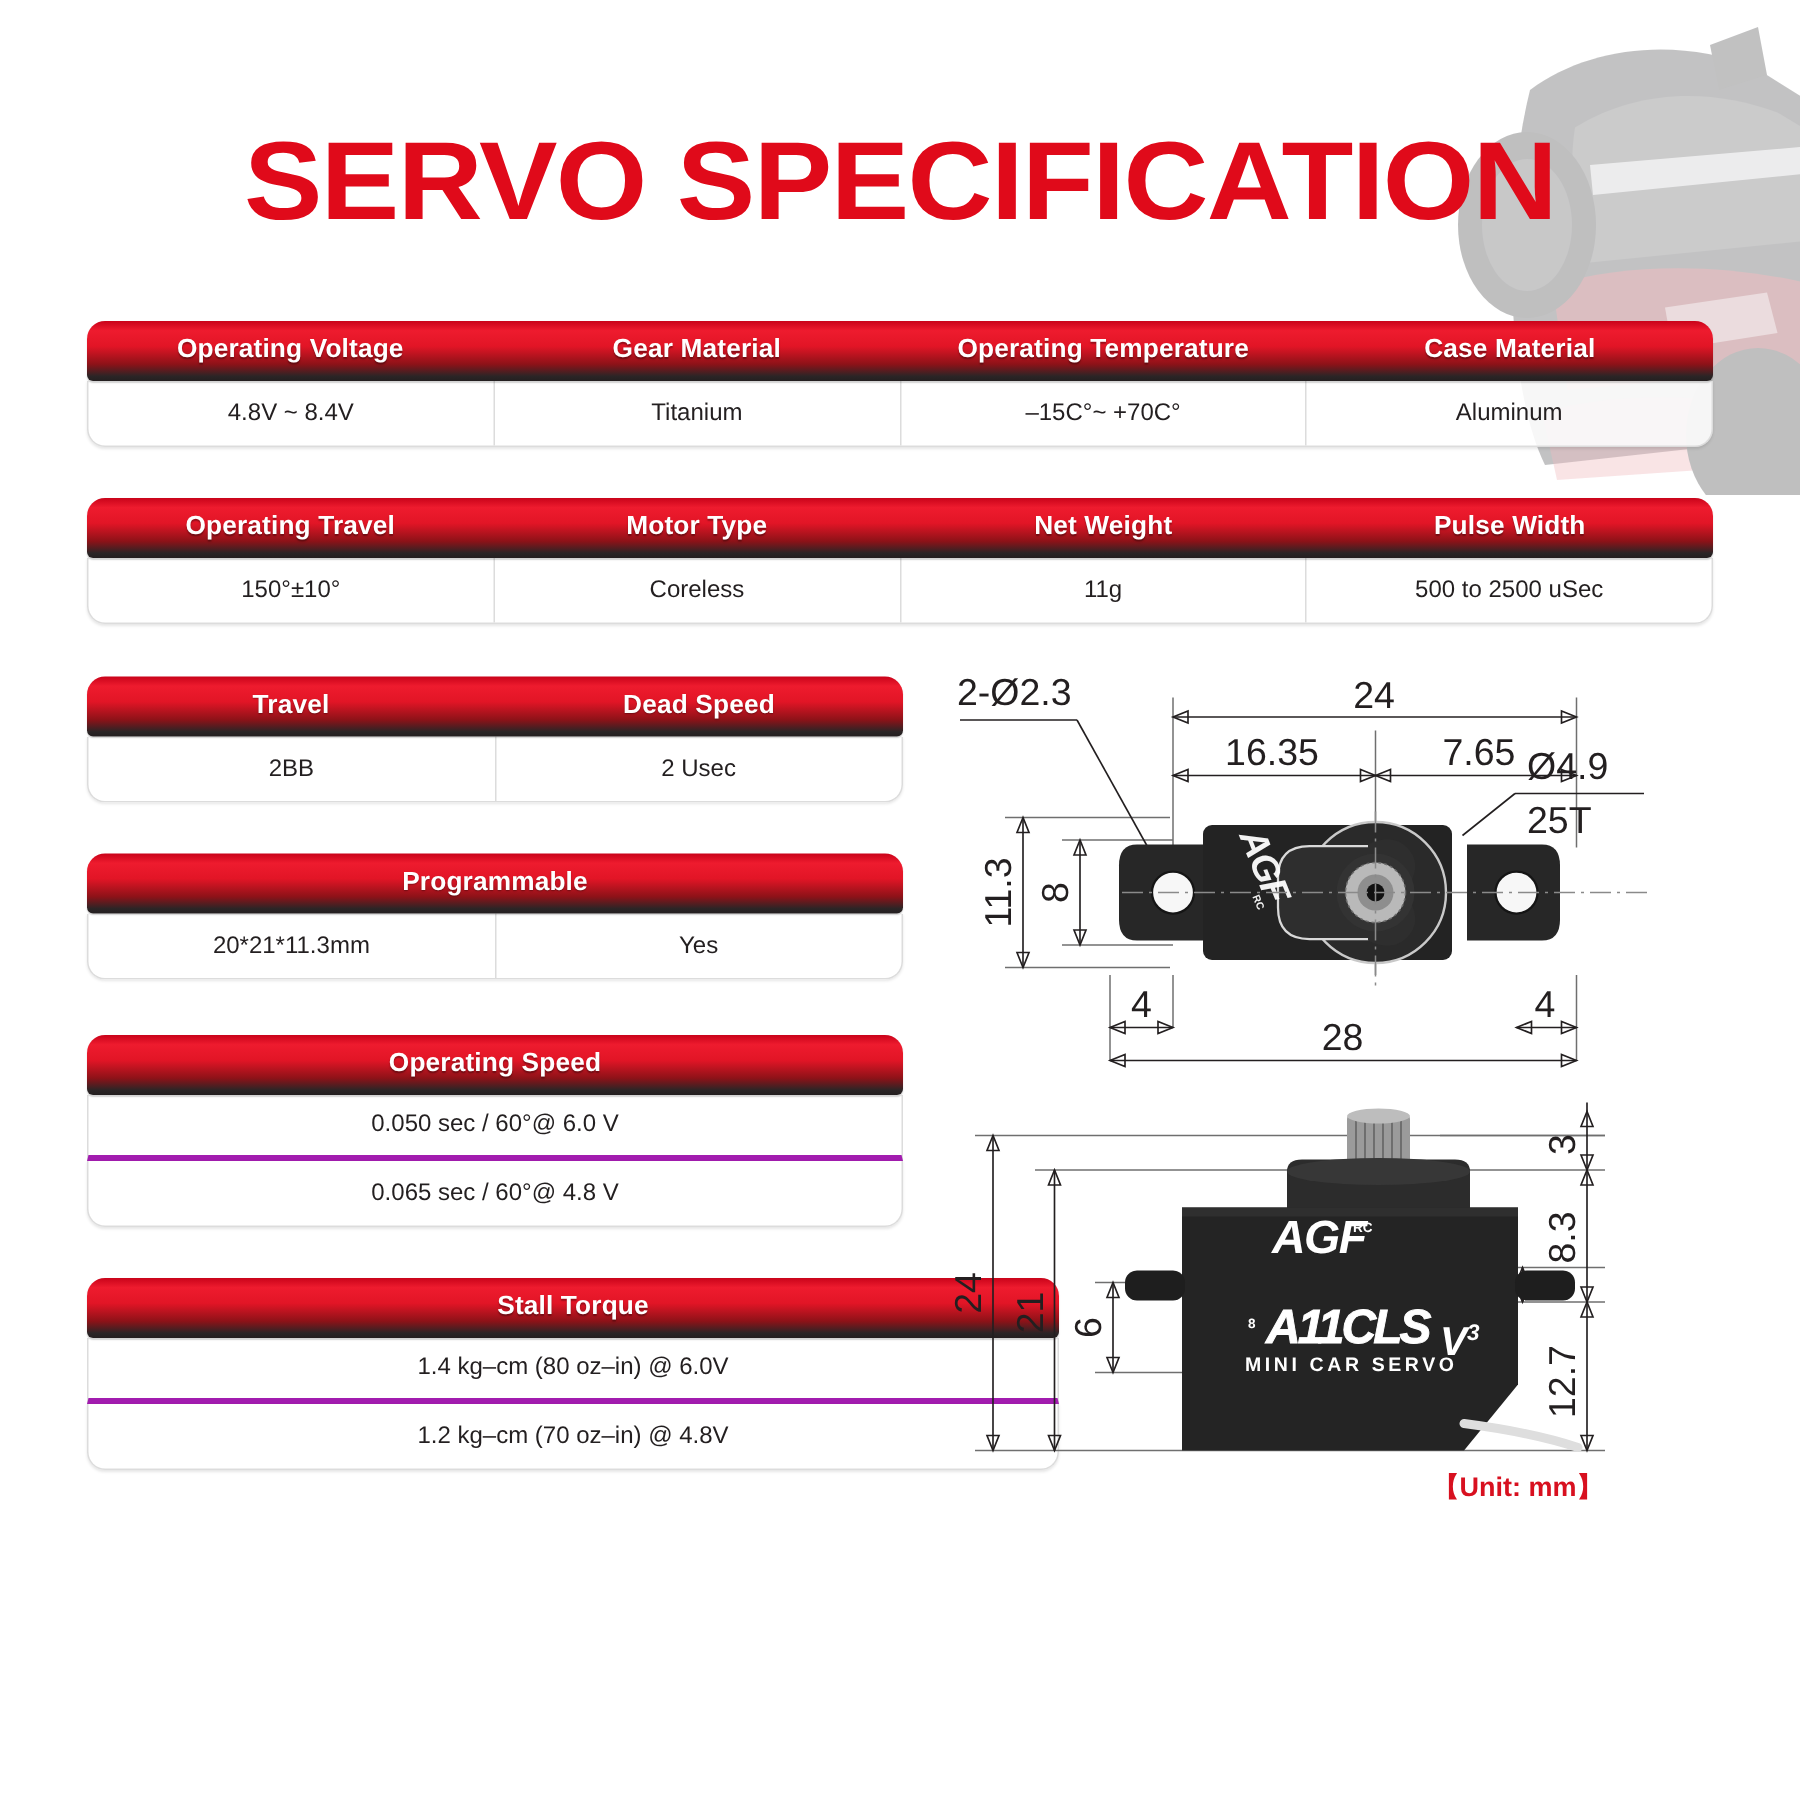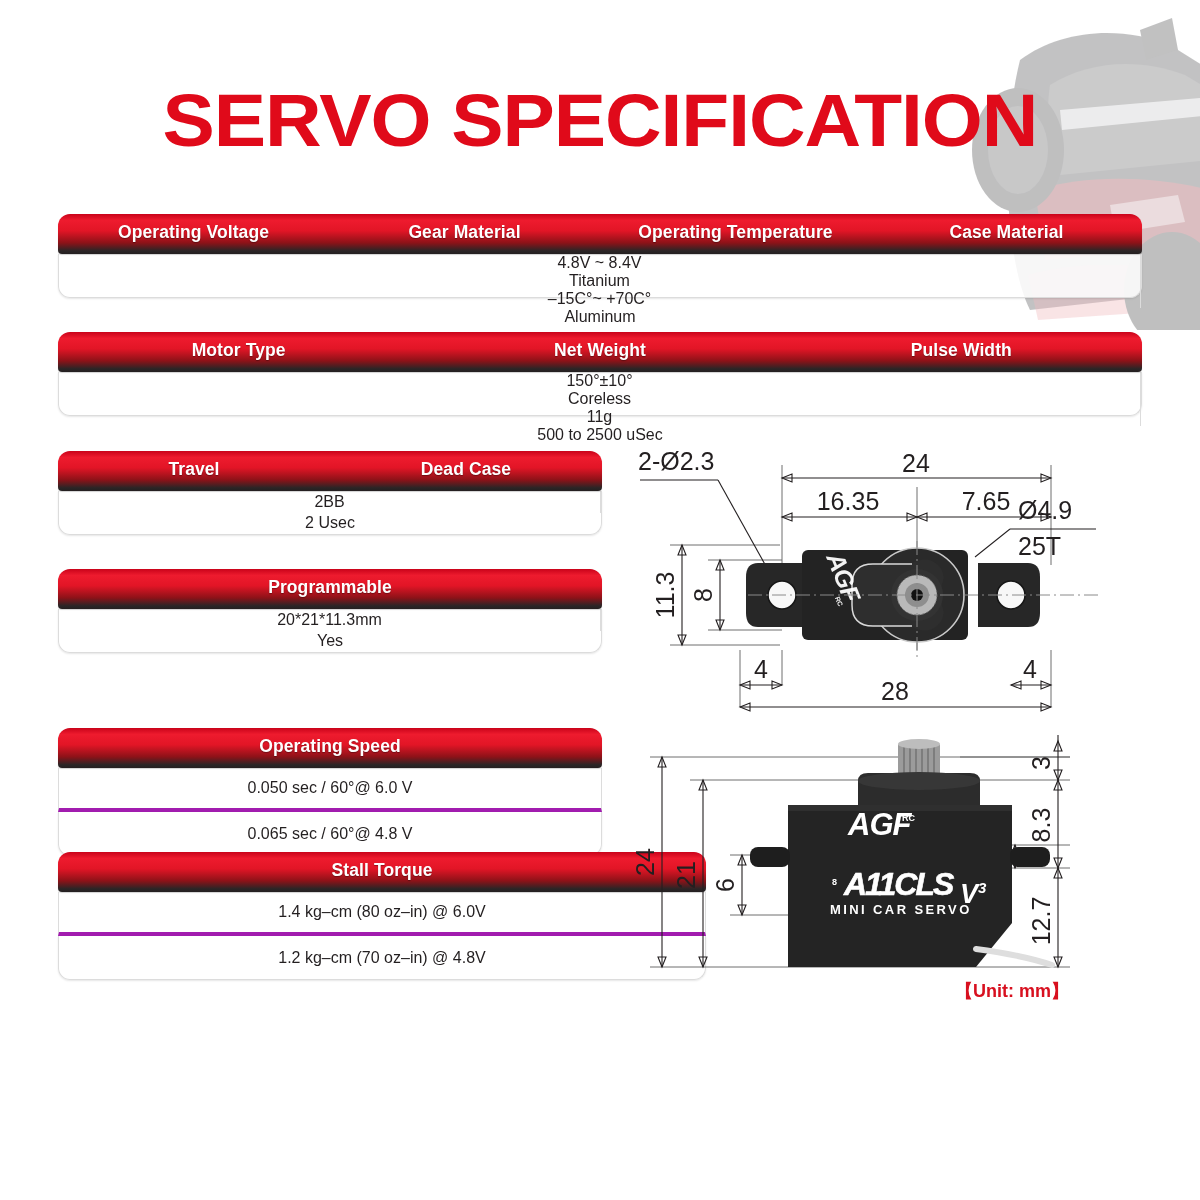--- a/index.html
+++ b/index.html
@@ -50,21 +50,20 @@
     padding-bottom:3px;
   }
   .trow{
     display:flex;
     height:44px;
     background:rgba(255,255,255,.86);
     border-left:1px solid #dcdcdc;
     border-right:1px solid #dcdcdc;
     border-bottom:1px solid #dcdcdc;
     box-sizing:border-box;
-    flex-direction:column;
   }
   .trow.last{border-radius:0 0 12px 12px;box-shadow:0 1px 2px rgba(0,0,0,.10);}
   .trow.mid{border-bottom:4px solid #a21caf;}
   .td{
     flex:1 1 0;
     display:flex;align-items:center;justify-content:center;
     font-size:16px;color:#231f20;
     border-right:1px solid #dcdcdc;
     box-sizing:border-box;
   }
@@ -119,54 +118,55 @@
   <div class="trow last">
     <div class="td">4.8V ~ 8.4V</div>
     <div class="td">Titanium</div>
     <div class="td">–15C°~ +70C°</div>
     <div class="td">Aluminum</div>
   </div>
 </div>
 
 <div class="tbl" style="left:58px;top:332px;width:1084px;">
   <div class="thead">
+    <div class="th">Operating Travel</div>
     <div class="th">Motor Type</div>
     <div class="th">Net Weight</div>
     <div class="th">Pulse Width</div>
   </div>
   <div class="trow last">
     <div class="td">150°±10°</div>
     <div class="td">Coreless</div>
     <div class="td">11g</div>
     <div class="td">500 to 2500 uSec</div>
   </div>
 </div>
 
 <div class="tbl" style="left:58px;top:451px;width:544px;">
   <div class="thead">
     <div class="th">Travel</div>
-    <div class="th">Dead Case</div>
+    <div class="th">Dead Speed</div>
   </div>
   <div class="trow last">
     <div class="td">2BB</div>
     <div class="td">2 Usec</div>
   </div>
 </div>
 
 <div class="tbl" style="left:58px;top:569px;width:544px;">
   <div class="thead">
     <div class="th">Programmable</div>
   </div>
   <div class="trow last">
     <div class="td">20*21*11.3mm</div>
     <div class="td">Yes</div>
   </div>
 </div>
 
-<div class="tbl" style="left:58px;top:690px;width:544px;margin-top:38px;">
+<div class="tbl" style="left:58px;top:690px;width:544px;">
   <div class="thead">
     <div class="th">Operating Speed</div>
   </div>
   <div class="trow mid">
     <div class="td full">0.050 sec / 60°@ 6.0 V</div>
   </div>
   <div class="trow last">
     <div class="td full">0.065 sec / 60°@ 4.8 V</div>
   </div>
 </div>

